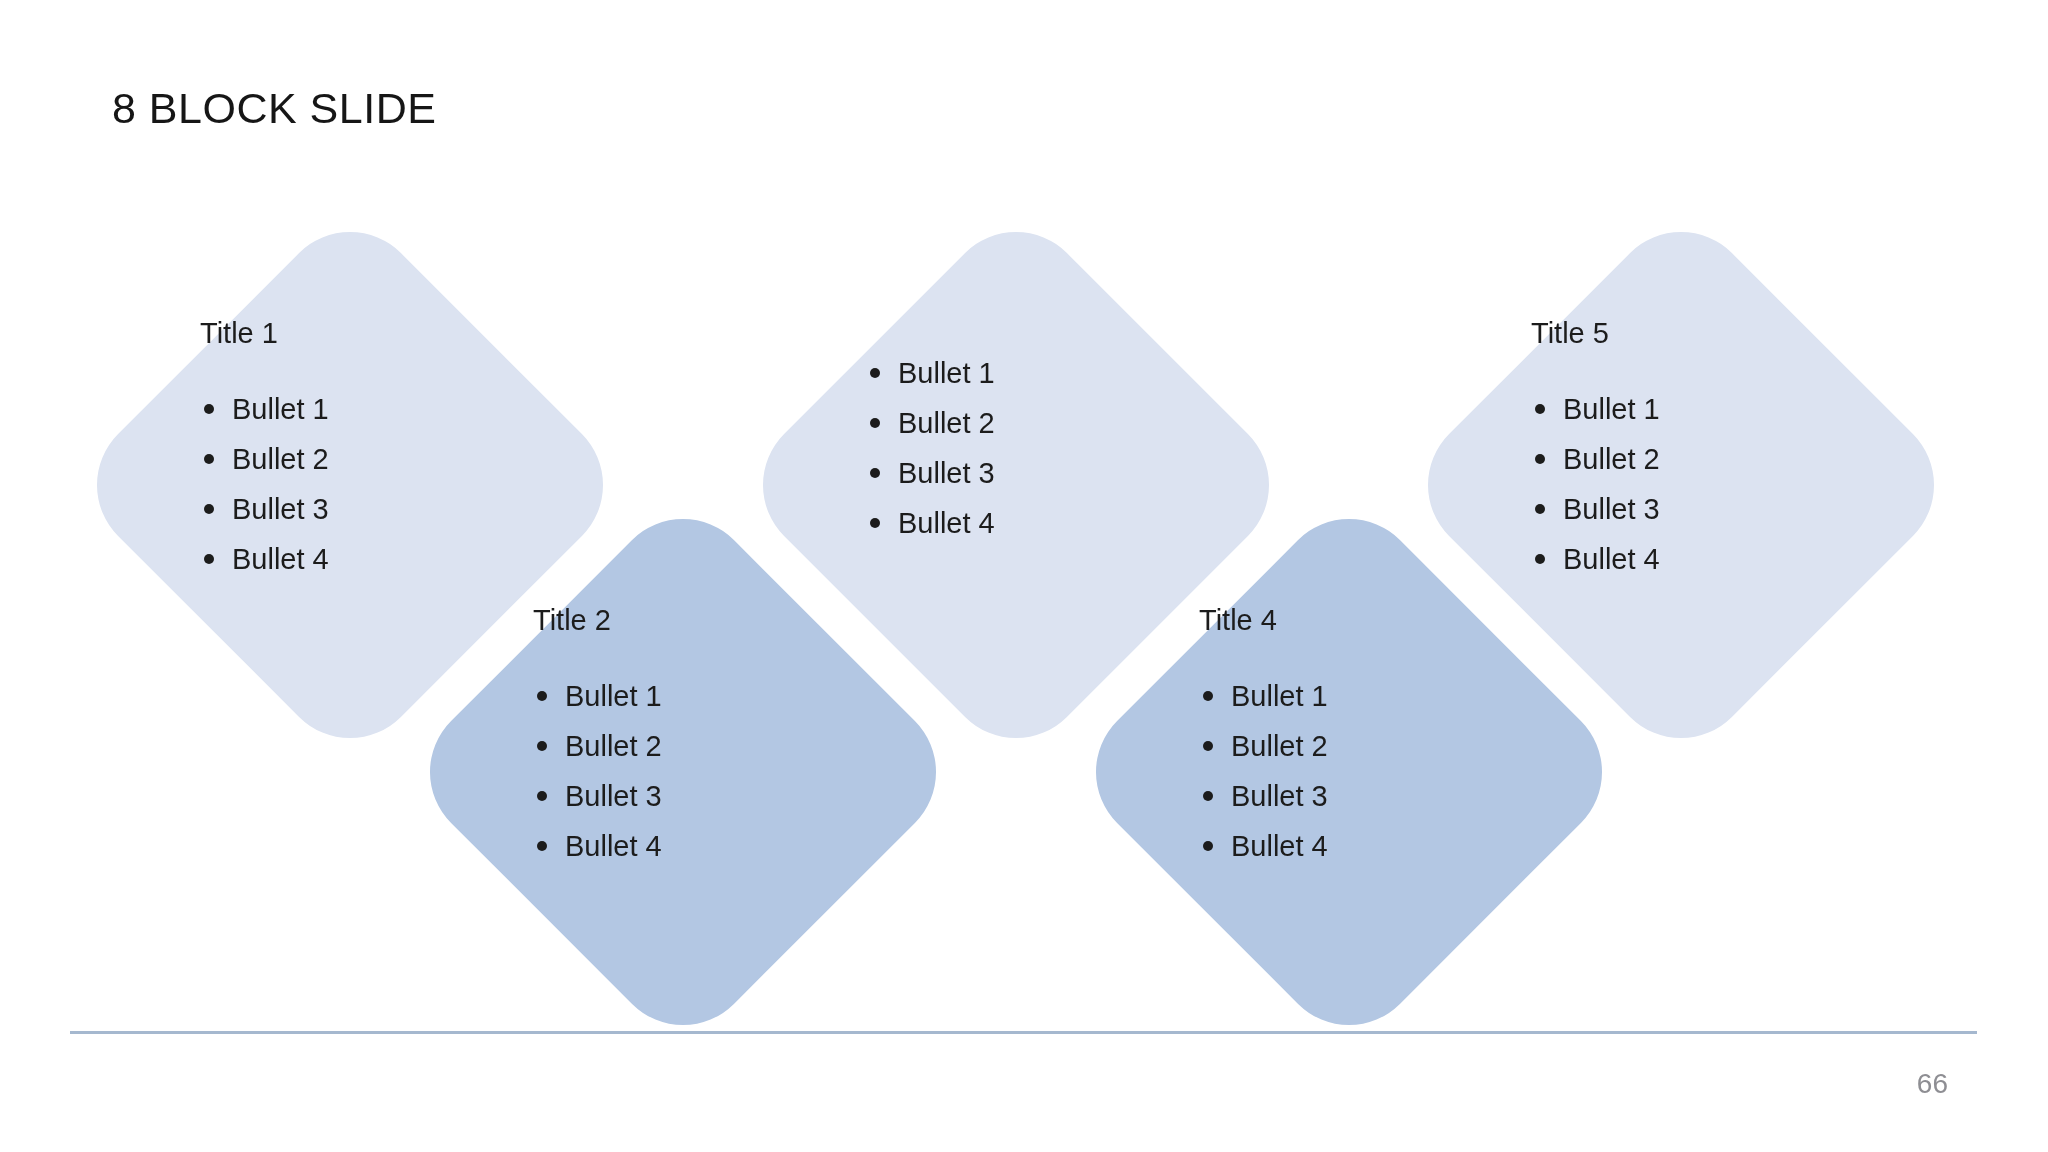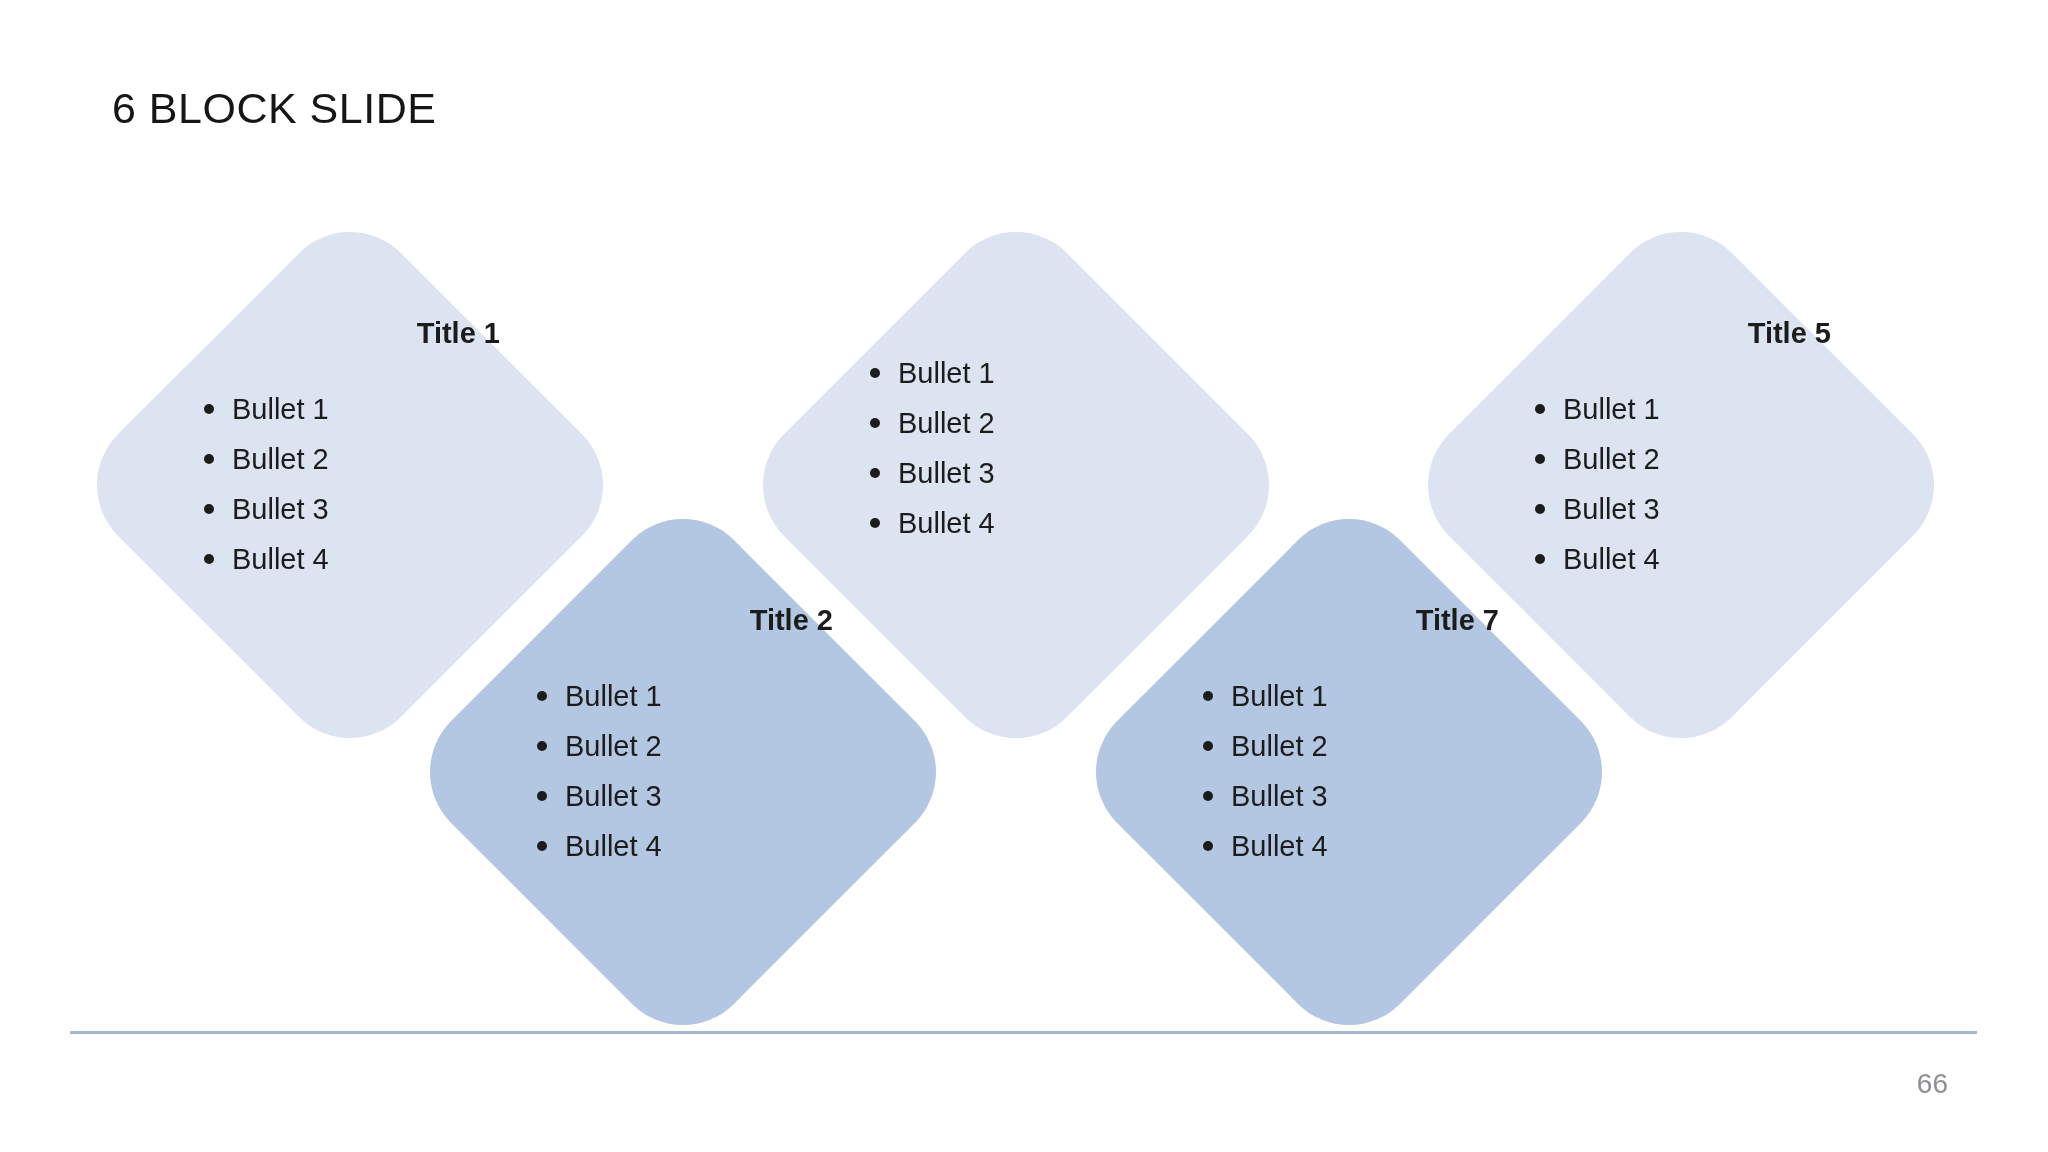--- a/index.html
+++ b/index.html
@@ -45,22 +45,22 @@
   .block.light .shape{background:var(--light-block);}
   .block.dark  .shape{background:var(--dark-block);}
 
   .content{
     position:absolute;
     left:calc(var(--cx) - 150px);
     top:calc(var(--cy) - 170px);
     width:300px;
   }
   .btitle{
-    font-size:29px;line-height:36px;font-weight:bold;
-    text-align:right;color:var(--body-text);
+    font-size:29px;line-height:36px;font-weight:normal;
+    text-align:left;color:var(--body-text);
   }
   ul.bullets{list-style:none;margin:33px 0 0;padding:0;}
   ul.bullets li{
     height:50px;display:flex;align-items:center;
     font-size:29px;color:var(--body-text);text-align:right;
   }
   .dot{
     flex:0 0 10px;width:10px;height:10px;border-radius:50%;
     background:var(--body-text);margin:0 18px 0 4px;
   }
@@ -77,21 +77,21 @@
   .pagenum{
     position:absolute;left:1896px;top:1068px;width:52px;z-index:3;
     text-align:right;font-size:28px;color:var(--page-number-text);
   }
 </style>
 </head>
 <body style="--light-block: #dce3f1; --dark-block: #b3c7e3; --divider: #a5b8cf; --heading-text: #161616; --body-text: #1c1c1c; --footer-text: #a1a1a6; --page-number-text: #8e8e93;">
 
 <div class="slide">
 
-  <h1 class="heading">6 BLOCK SLIDE</h1>
+  <h1 class="heading">8 BLOCK SLIDE</h1>
 
   <div id="blocks">
       <div class="block b0 light">
     <div class="shape"></div>
     <div class="content">
       <div class="btitle">Title 1</div>
       <ul class="bullets">
         <li>
               <span class="dot"></span>
               <span class="btext">Bullet 1</span>
@@ -154,21 +154,21 @@
         <li>
               <span class="dot"></span>
               <span class="btext">Bullet 4</span>
             </li>
       </ul>
     </div>
   </div>
       <div class="block b3 dark">
     <div class="shape"></div>
     <div class="content">
-      <div class="btitle">Title 7</div>
+      <div class="btitle">Title 4</div>
       <ul class="bullets">
         <li>
               <span class="dot"></span>
               <span class="btext">Bullet 1</span>
             </li>
         <li>
               <span class="dot"></span>
               <span class="btext">Bullet 2</span>
             </li>
         <li>

